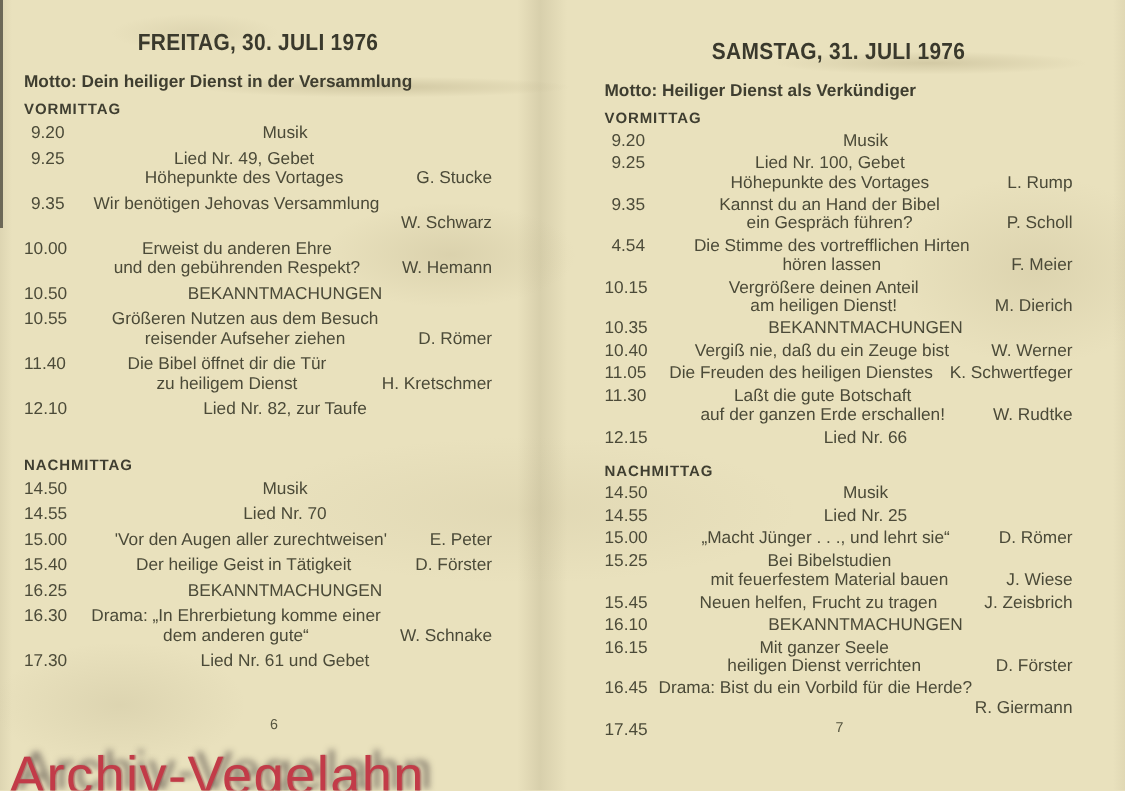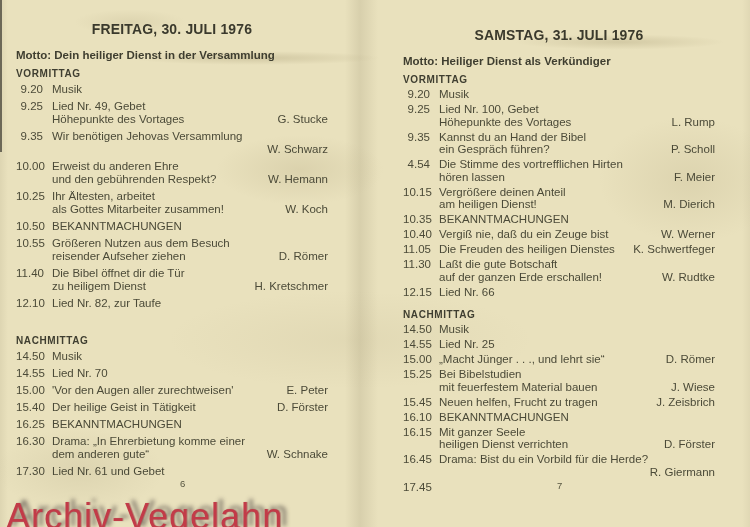--- a/index.html
+++ b/index.html
@@ -34,21 +34,21 @@
     color:#3a392c;transform:scaleX(.9);transform-origin:50% 50%;
     margin-bottom:11px;white-space:nowrap;
   }
   .motto{font-weight:bold;font-size:11.5px;color:#3f3e30;margin-bottom:7px;white-space:nowrap;}
   .sec-heading{font-weight:bold;font-size:10px;letter-spacing:.6px;color:#3f3e30;margin-bottom:3px;}
 
   .page .row{display:flex;font-size:11.5px;}
   .page-left  .row{line-height:13px;  margin-top:4px;}
   .page-right .row{line-height:12.5px;margin-top:2.5px;}
   .time{flex:none;width:27px;text-align:right;margin-right:9px;}
-  .desc{flex:1;display:flex;flex-direction:column;min-width:0;}
+  .desc{flex:1;display:flex;flex-direction:column;min-width:0;text-align:center;}
   .dline{white-space:nowrap;}
   .speaker{flex:none;align-self:flex-end;padding-left:4px;white-space:nowrap;}
 
   .page-left  .section + .section{margin-top:25px;}
   .page-right .section + .section{margin-top:11px;}
 
   .page-num{position:absolute;font-size:9.5px;color:#55543f;}
   .page-num-left{left:180px;top:478px;}
   .page-num-right{left:557px;top:480px;}
 
@@ -94,28 +94,20 @@
         </div>
         <div class="row">
           <span class="time">10.00</span>
           <span class="desc">
             <span class="dline">Erweist du anderen Ehre</span>
             <span class="dline">und den gebührenden Respekt?</span>
           </span>
           <span class="speaker">W. Hemann</span>
         </div>
         <div class="row">
-          <span class="time">10.25</span>
-          <span class="desc">
-            <span class="dline">Ihr Ältesten, arbeitet</span>
-            <span class="dline">als Gottes Mitarbeiter zusammen!</span>
-          </span>
-          <span class="speaker">W. Koch</span>
-        </div>
-        <div class="row">
           <span class="time">10.50</span>
           <span class="desc">
             <span class="dline">BEKANNTMACHUNGEN</span>
           </span>
         </div>
         <div class="row">
           <span class="time">10.55</span>
           <span class="desc">
             <span class="dline">Größeren Nutzen aus dem Besuch</span>
             <span class="dline">reisender Aufseher ziehen</span>

